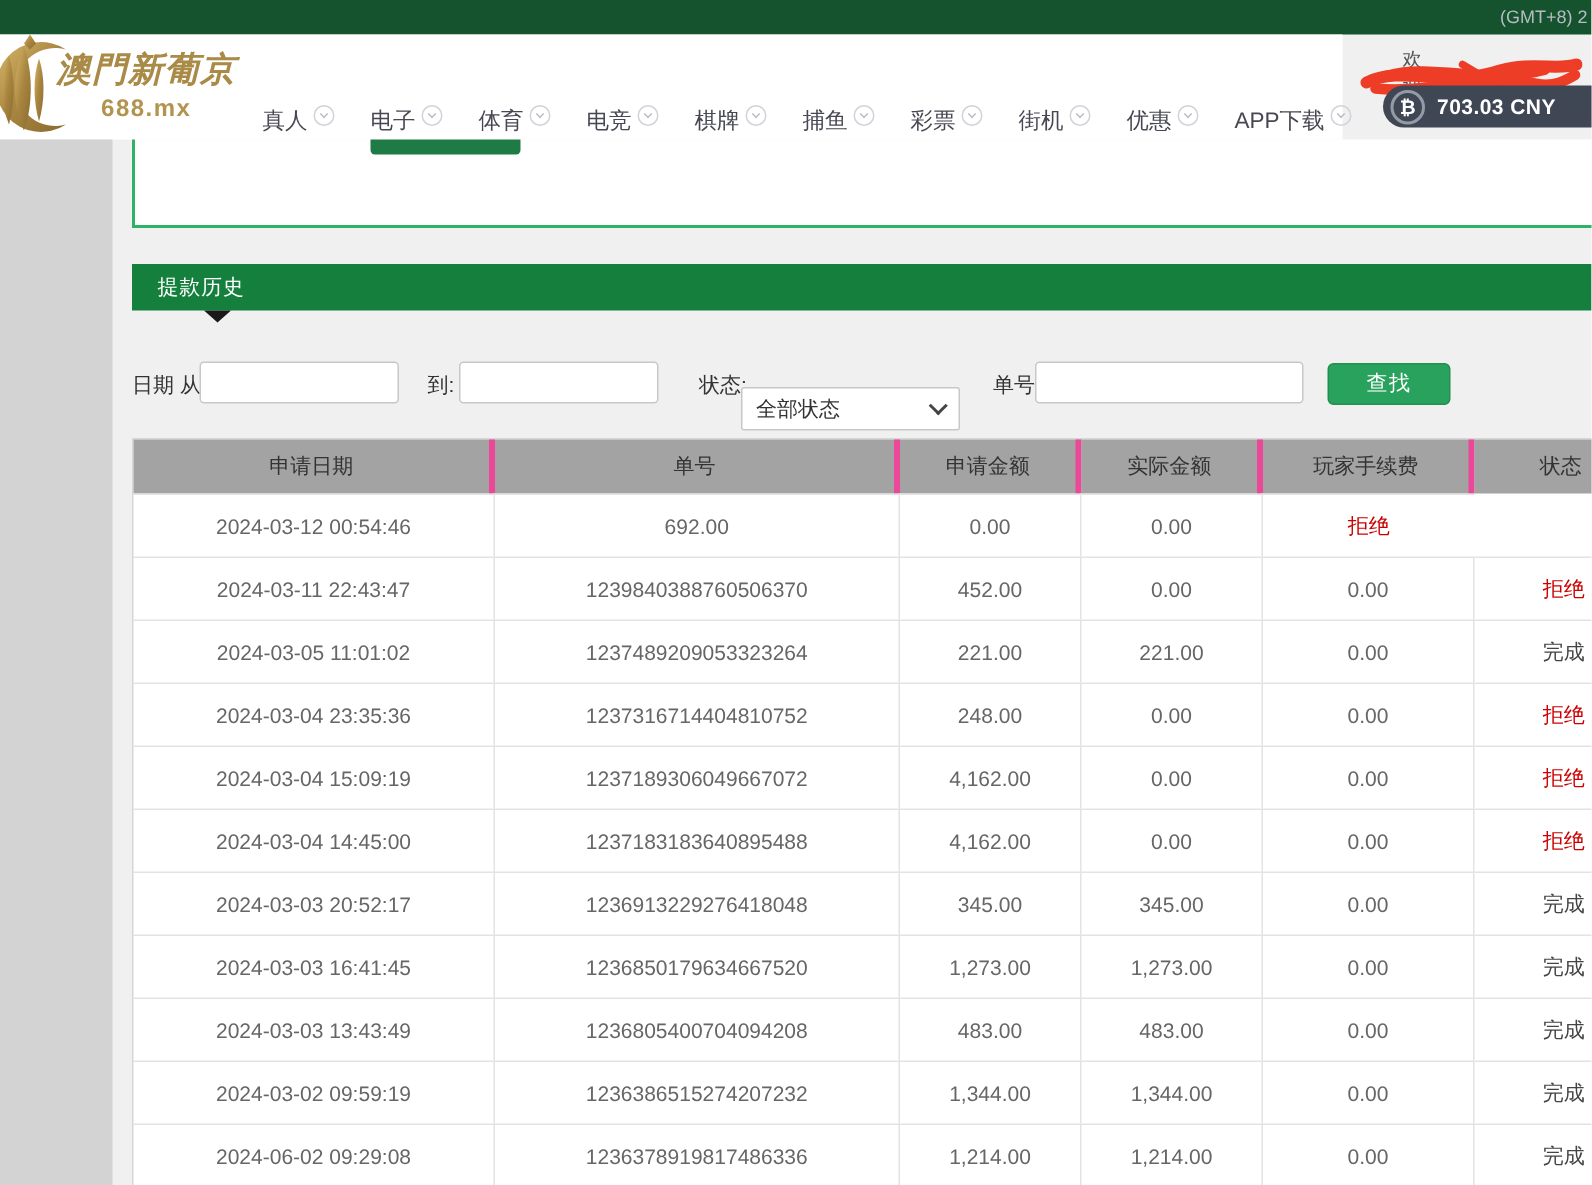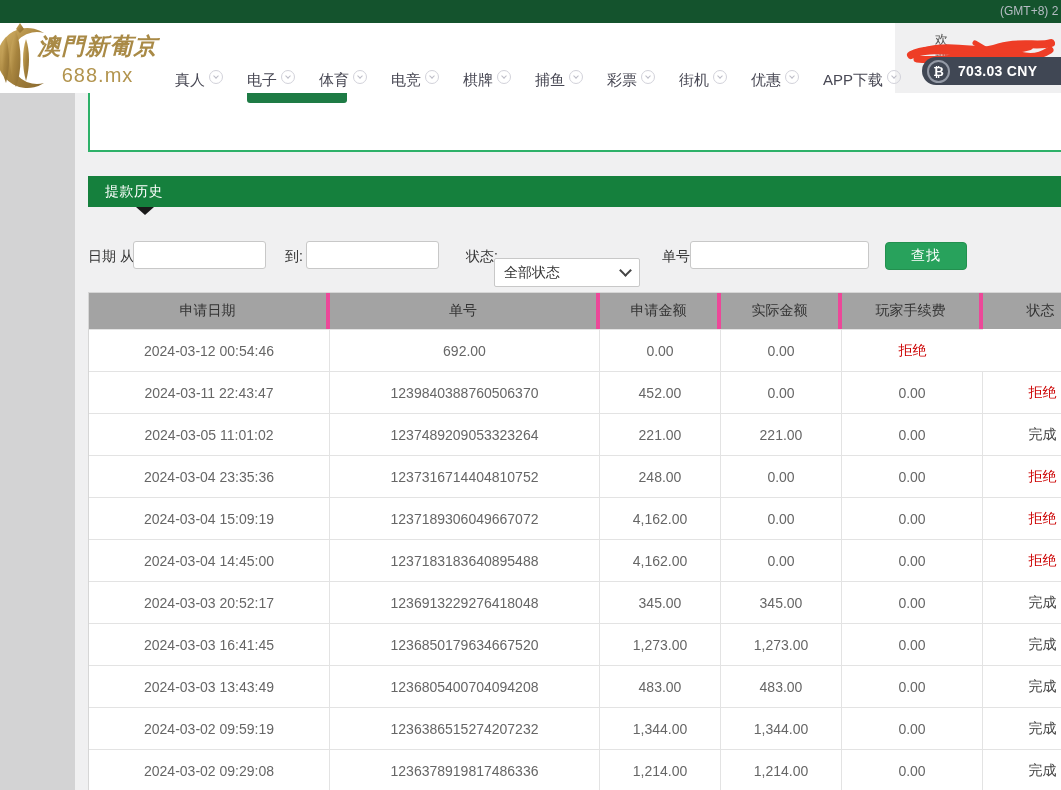--- a/index.html
+++ b/index.html
@@ -13,21 +13,21 @@
   
   .topbar{position:absolute;left:0;top:0;width:1061px;height:23px;background:#14532d;}
   .topbar .tz{position:absolute;left:1000px;top:4px;font-size:12px;color:#b6bcc4;white-space:nowrap;}
 
   
   .header{position:absolute;left:0;top:23px;width:895px;height:70px;background:#ffffff;}
   .emblem{position:absolute;left:-14px;top:-2px;}
   .logo-text{position:absolute;left:30px;top:8px;width:135px;text-align:center;cursor:pointer;}
   .logo-title{font-family:"DejaVu Serif","Liberation Serif",serif;font-style:italic;font-weight:bold;
     font-size:23px;color:#a98a46;letter-spacing:1px;white-space:nowrap;}
-  .logo-domain{font-size:20px;color:#b2944e;margin-top:2px;font-weight:normal;letter-spacing:1px;}
+  .logo-domain{font-size:16px;color:#b2944e;margin-top:2px;font-weight:bold;letter-spacing:1px;}
 
   .nav{position:absolute;left:175px;top:48px;display:flex;gap:24px;align-items:flex-start;}
   .nav-item{display:flex;align-items:flex-start;cursor:pointer;white-space:nowrap;}
   .nav-item>span:first-child{font-size:15px;color:#484854;}
   .nav-badge{width:12px;height:12px;border:1px solid #d2d2da;border-radius:50%;
     margin-left:4px;margin-top:-1px;display:inline-flex;align-items:center;justify-content:center;}
   .chev{display:inline-block;width:7px;height:7px;border-right:2px solid #444;border-bottom:2px solid #444;
     transform:rotate(45deg);margin-top:-4px;}
   .chev.small{width:3px;height:3px;border-right:1px solid #bcbcc6;border-bottom:1px solid #bcbcc6;margin-top:-2px;}
 
@@ -289,21 +289,21 @@
       </div>
       <div class="trow">
         <div class="tcell">2024-03-02 09:59:19</div>
         <div class="tcell">1236386515274207232</div>
         <div class="tcell">1,344.00</div>
         <div class="tcell">1,344.00</div>
         <div class="tcell">0.00</div>
         <div class="tcell st-completed">完成</div>
       </div>
       <div class="trow">
-        <div class="tcell">2024-03-02 09:29:08</div>
+        <div class="tcell">2024-06-02 09:29:08</div>
         <div class="tcell">1236378919817486336</div>
         <div class="tcell">1,214.00</div>
         <div class="tcell">1,214.00</div>
         <div class="tcell">0.00</div>
         <div class="tcell st-completed">完成</div>
       </div>
     </div>
 
 </div>
 

